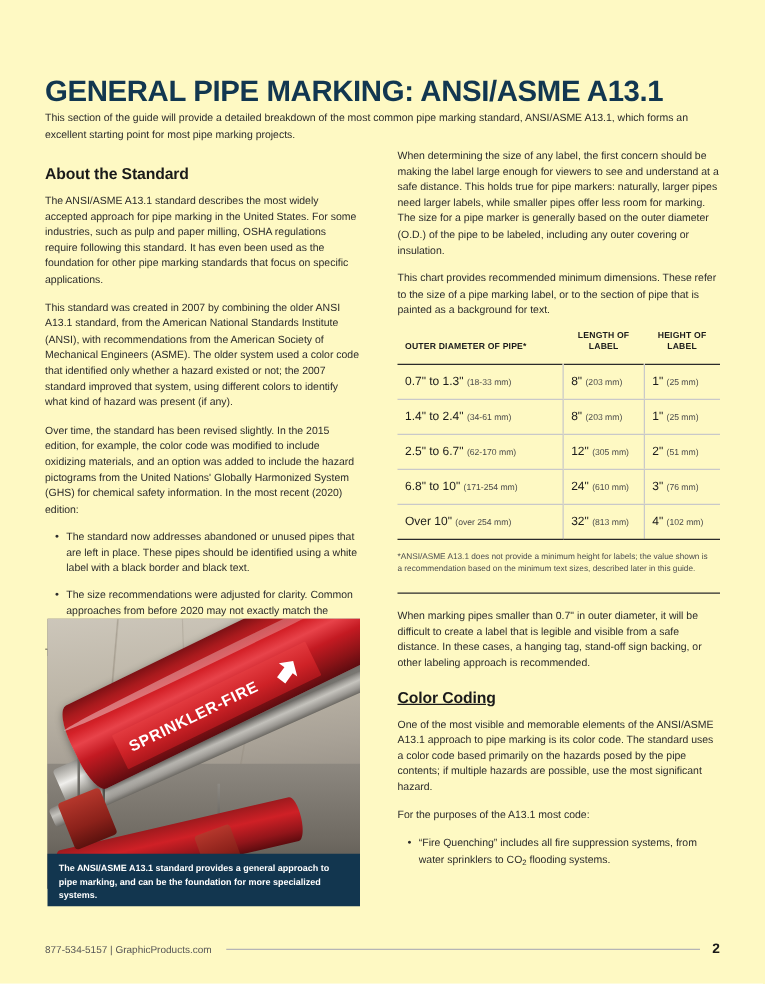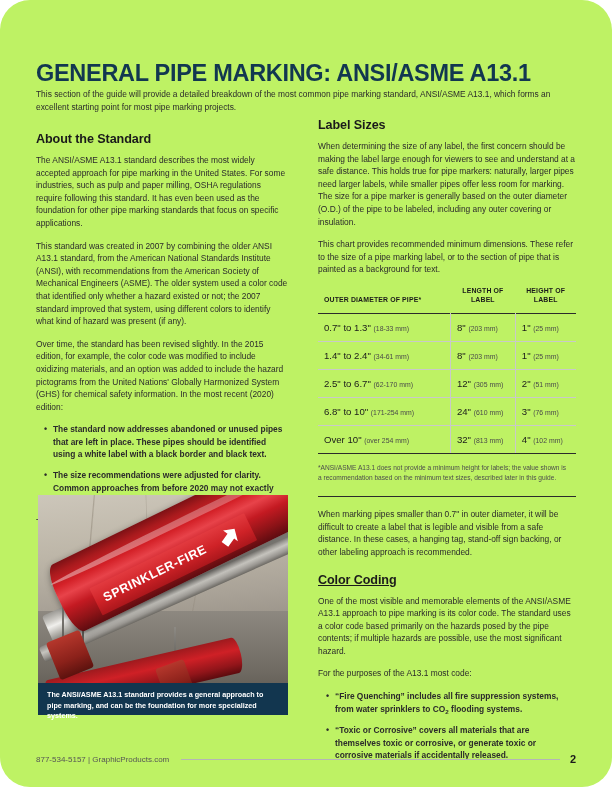--- a/index.html
+++ b/index.html
@@ -4,26 +4,25 @@
 <style>
   html, body {
     margin: 0;
     padding: 0;
     background: #ffffff;
   }
   .page {
     position: relative;
     width: 612px;
     height: 787px;
-    background: #bef264;
+    background: #fef9c3;
     font-family: "Liberation Sans", sans-serif;
     color: #231f20;
     overflow: hidden;
     box-sizing: border-box;
-    border-radius: 30px;
   }
 
   
   .page-title {
     position: absolute;
     left: 36px;
     top: 44px;
     width: 545px;
     font-size: 23.5px;
     line-height: 27px;
@@ -71,21 +70,20 @@
     line-height: 12.6px;
     color: #2b2b2b;
   }
   p.body-text:last-child { margin-bottom: 0; }
   .italic { font-style: italic; }
 
   ul.bullets {
     margin: 0 0 9px 0;
     padding: 0 0 0 10px;
     list-style: none;
-    font-weight: bold;
   }
   ul.bullets li {
     position: relative;
     margin: 0 0 8px 0;
     font-size: 8.4px;
     line-height: 12.6px;
     color: #2b2b2b;
     padding-left: 7px;
   }
   ul.bullets li:last-child { margin-bottom: 0; }
@@ -232,21 +230,21 @@
     background: linear-gradient(180deg, #8d8a84, #55524d);
   }
   .hanger-a { left: 24px; top: 108px; height: 44px; }
   .hanger-b { left: 44px; top: 100px; height: 50px; }
   .hanger-c { left: 136px; top: 132px; height: 46px; }
   .photo-caption {
     position: absolute;
     left: 38px;
     top: 683px;
     width: 250px;
-    height: 32px;
+    height: 42px;
     background: #12364f;
     color: #ffffff;
     box-sizing: border-box;
     padding: 7px 9px 0 9px;
     font-size: 7.2px;
     line-height: 10.6px;
     font-weight: bold;
   }
 
   
@@ -363,21 +361,20 @@
         </svg>
       </div>
       <div class="red-pipe-lower"></div>
       <div class="clamp clamp-a"></div>
       <div class="clamp clamp-b"></div>
     </div>
   </div>
   <div class="photo-caption">The ANSI/ASME A13.1 standard provides a general approach to pipe marking, and can be the foundation for more specialized systems.</div>
 
   <div class="col-right">
-    <h2 class="section-head">Label Sizes</h2>
     <p class="body-text">When determining the size of any label, the first concern should be making the label large enough for viewers to see and understand at a safe distance. This holds true for pipe markers: naturally, larger pipes need larger labels, while smaller pipes offer less room for marking. The size for a pipe marker is generally based on the outer diameter (O.D.) of the pipe to be labeled, including any outer covering or insulation.</p>
     <p class="body-text">This chart provides recommended minimum dimensions. These refer to the size of a pipe marking label, or to the section of pipe that is painted as a background for text.</p>
 
     <table class="size-table">
       <thead>
         <tr>
           <th class="c-od">OUTER DIAMETER OF PIPE*</th>
           <th class="c-len">LENGTH OF LABEL</th>
           <th class="c-hgt">HEIGHT OF LABEL</th>
         </tr>
@@ -415,21 +412,20 @@
 
     <div class="rule"></div>
 
     <p class="body-text">When marking pipes smaller than 0.7" in outer diameter, it will be difficult to create a label that is legible and visible from a safe distance. In these cases, a hanging tag, stand-off sign backing, or other labeling approach is recommended.</p>
 
     <h2 class="section-head" style="margin-top:14px;text-decoration:underline;">Color Coding</h2>
     <p class="body-text">One of the most visible and memorable elements of the ANSI/ASME A13.1 approach to pipe marking is its color code. The standard uses a color code based primarily on the hazards posed by the pipe contents; if multiple hazards are possible, use the most significant hazard.</p>
     <p class="body-text">For the purposes of the A13.1 most code:</p>
     <ul class="bullets">
       <li><span>“Fire Quenching” includes all fire suppression systems, from water sprinklers to CO</span><sub class="chem">2</sub><span> flooding systems.</span></li>
-      <li>“Toxic or Corrosive” covers all materials that are themselves toxic or corrosive, or generate toxic or corrosive materials if accidentally released.</li>
     </ul>
   </div>
 
   <div class="footer">
     <span class="footer-text">877-534-5157  |  GraphicProducts.com</span>
     <span class="footer-line"></span>
     <span class="footer-page">2</span>
   </div>
 
 </div>

